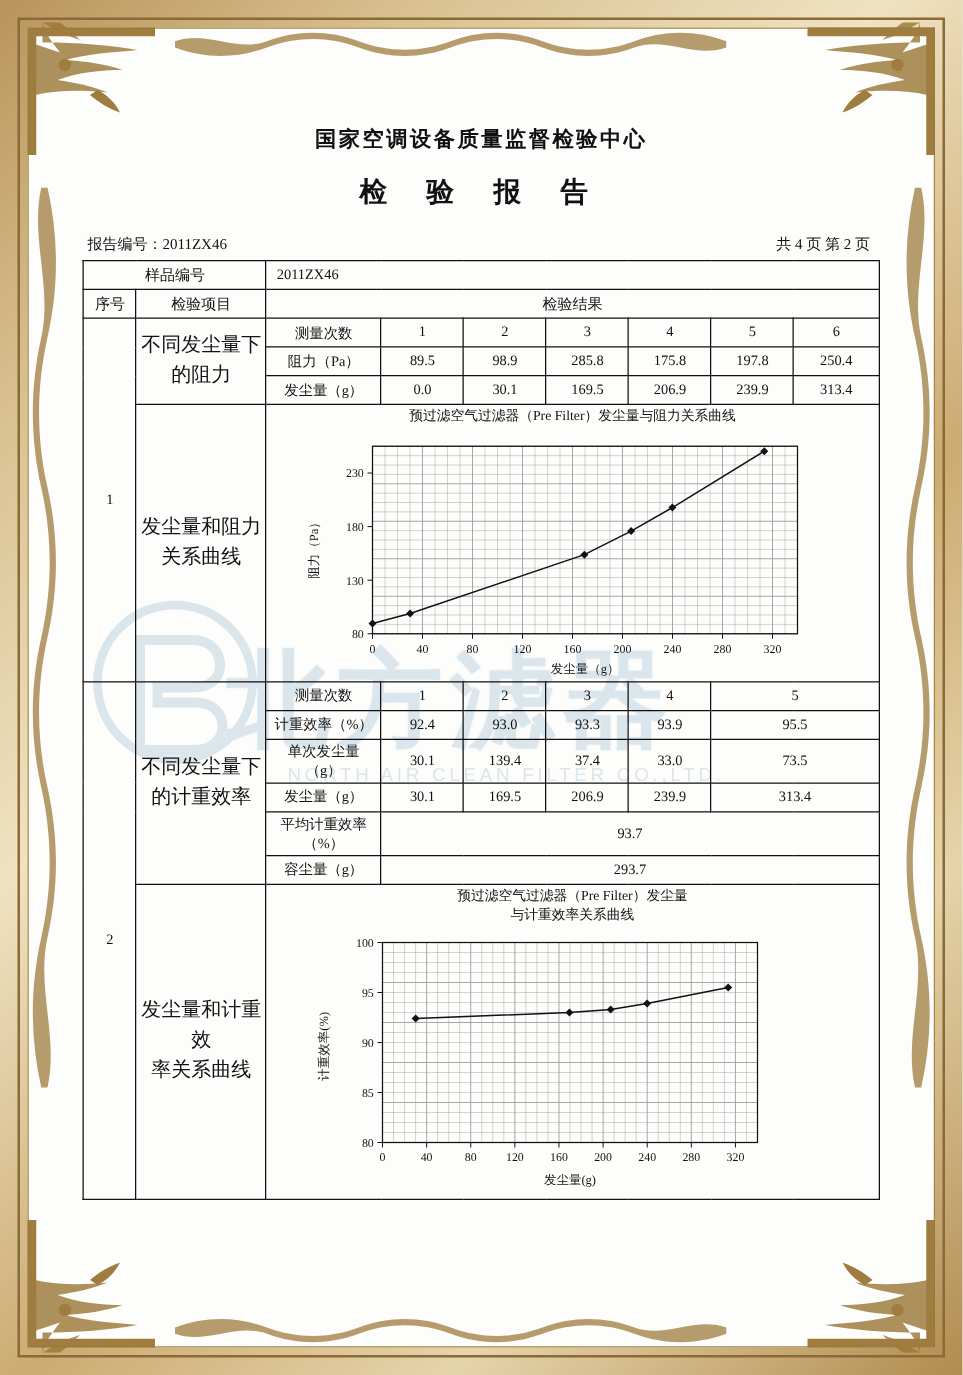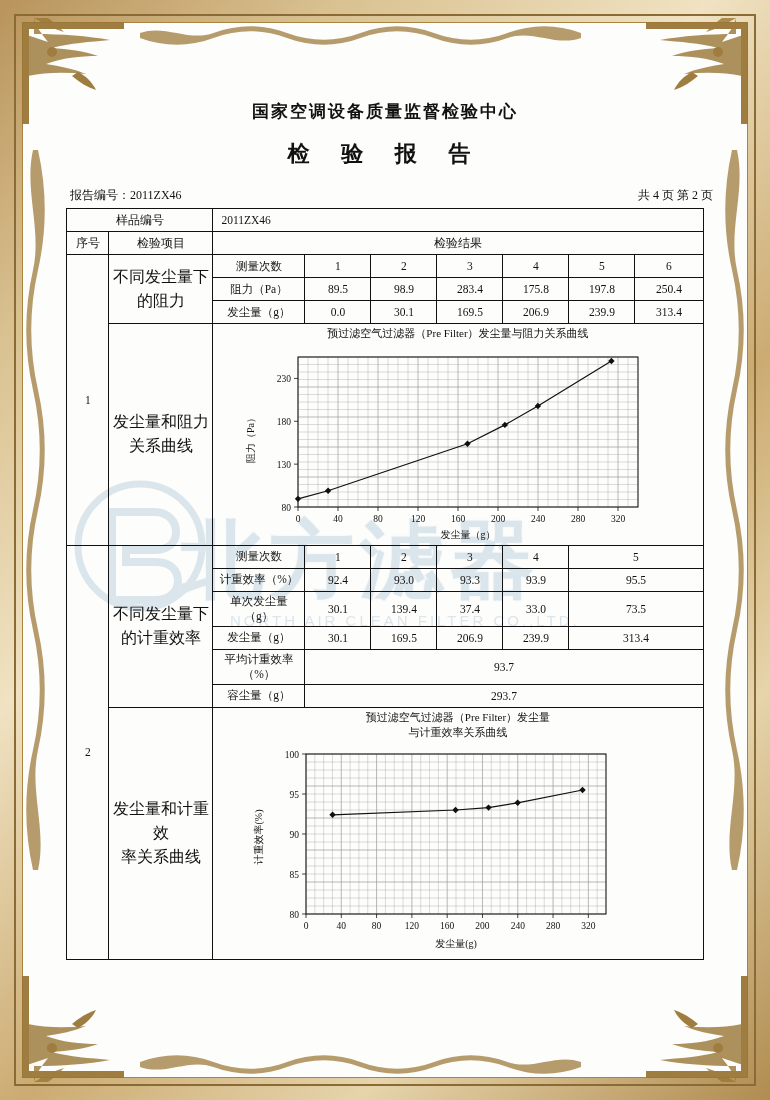--- a/index.html
+++ b/index.html
@@ -52,21 +52,21 @@
   .title1{
     text-align:center;font-size:17px;font-weight:bold;letter-spacing:2px;
     margin-top:58px;font-family:"DejaVu Serif", serif;
   }
   .title2{
     text-align:center;font-size:22px;font-weight:bold;letter-spacing:12px;
     margin-top:16px;font-family:"DejaVu Serif", serif;
   }
   .meta{
     display:flex;justify-content:space-between;align-items:flex-end;
-    font-size:12px;margin:18px 17px 4px 30px;
+    font-size:12px;margin:18px 34px 4px 30px;
   }
   
   .watermark{
     position:absolute;left:30px;top:420px;width:660px;height:280px;
     pointer-events:none;z-index:5;opacity:.5;
   }
   .wm-text{
     position:absolute;left:110px;top:42px;font-size:84px;font-weight:bold;
     color:#b9cede;letter-spacing:6px;font-family:"DejaVu Sans", sans-serif;
     text-shadow:0 0 2px #cfe0ec;
@@ -212,21 +212,21 @@
         <td class="num">2</td>
         <td class="num">3</td>
         <td class="num">4</td>
         <td class="num">5</td>
         <td class="num">6</td>
       </tr>
       <tr>
         <td>阻力（Pa）</td>
         <td class="num">89.5</td>
         <td class="num">98.9</td>
-        <td class="num">283.4</td>
+        <td class="num">285.8</td>
         <td class="num">175.8</td>
         <td class="num">197.8</td>
         <td class="num">250.4</td>
       </tr>
       <tr>
         <td>发尘量（g）</td>
         <td class="num">0.0</td>
         <td class="num">30.1</td>
         <td class="num">169.5</td>
         <td class="num">206.9</td>

